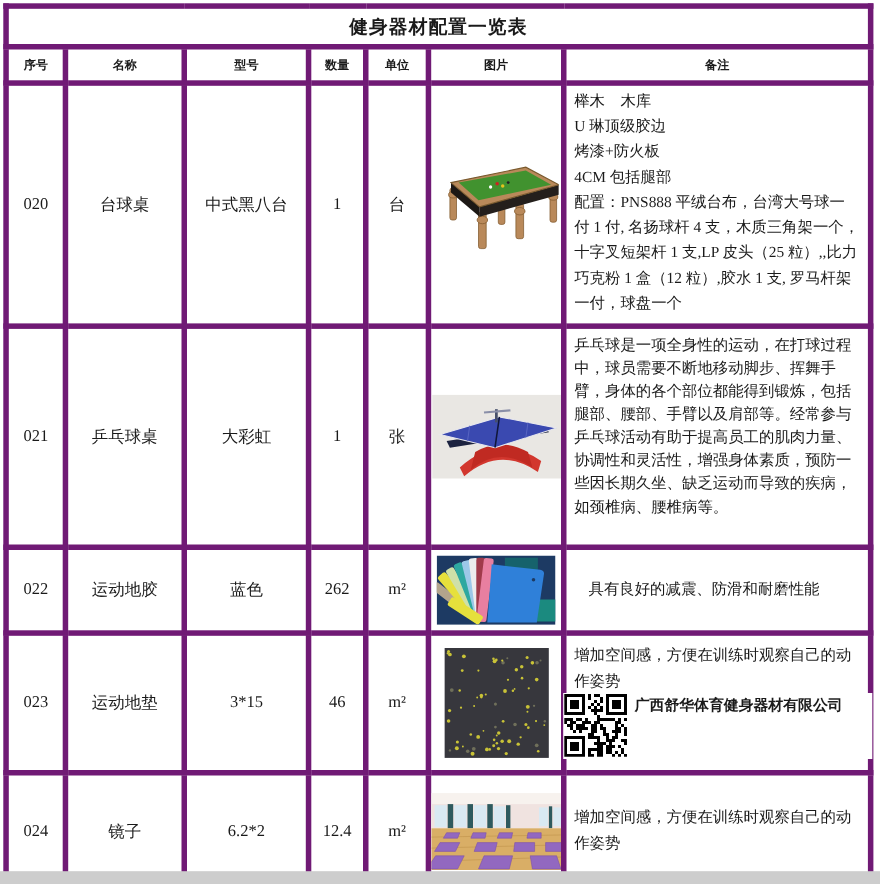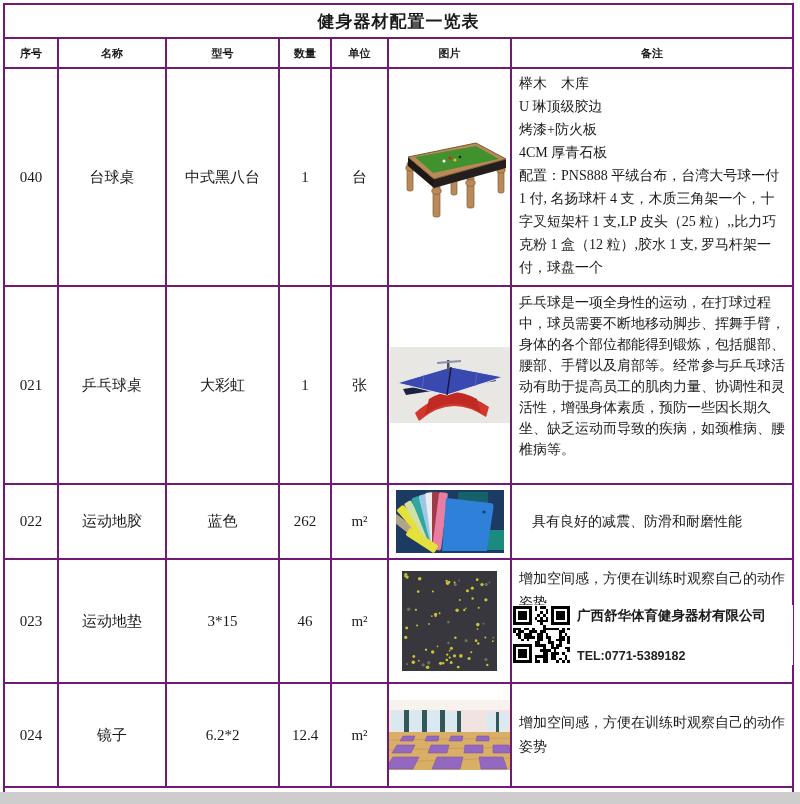--- a/index.html
+++ b/index.html
@@ -1,40 +1,40 @@
 <!DOCTYPE html>
 <html><head>
 <meta charset="utf-8">
 <style>
   html,body{margin:0;padding:0;background:#ffffff;}
   #page{position:relative;width:800px;height:804px;background:#ffffff;overflow:hidden;
         font-family:"Liberation Serif","DejaVu Serif",serif;color:#1a1a1a;}
   table{border-collapse:collapse;table-layout:fixed;position:absolute;left:3px;top:3px;width:791px;
         border:2px solid #1c1c1c;}
-  td{border:2px solid #701a75;text-align:center;vertical-align:middle;font-size:15px;
+  td{border:5px solid #701a75;text-align:center;vertical-align:middle;font-size:15px;
      overflow:hidden;padding:0;}
   tr.title-row td{height:32px;font-size:17px;font-weight:bold;letter-spacing:1px;}
   tr.head-row td{height:28px;font-size:11px;font-weight:bold;}
   tr.r020 td{height:213px;border-radius:14px;}
   tr.r021 td{height:191px;}
   tr.r022 td{height:73px;margin-top:12px;}
   tr.r023 td{height:115px;}
   tr.r024 td{height:75px;}
   tr.note-row td{height:54px;text-align:left;vertical-align:top;}
   td.remark{ text-align:left;vertical-align:top;padding:3px 7px 0 7px;font-size:14px;}
   .r020 td.remark{line-height:23px;}
   .r021 td.remark{line-height:21px;padding-top:5px;}
   .r022 td.remark{vertical-align:middle;padding-top:0;line-height:20px;padding-left:20px;}
   .r023 td.remark{line-height:24px;padding-top:7px;}
   .r024 td.remark{line-height:24px;padding-top:27px;}
   .imgcell{padding:0;}
   .imgcell svg{display:block;margin:0 auto;}
   .note-p{margin:9px 8px 0 8px;font-size:14.5px;line-height:27px;text-indent:66px;}
   .note-p b{font-weight:bold;}
-  #company{position:absolute;left:512px;top:605px;width:280px;background:#ffffff;
+  #company{position:absolute;left:512px;top:630px;width:280px;background:#ffffff;
            display:flex;align-items:flex-start;gap:7px;padding:1px 0 2px 1px;
            font-family:"Liberation Sans","DejaVu Sans",sans-serif;}
   #company .ctext{display:flex;flex-direction:column;justify-content:space-between;height:56px;padding-top:1px;}
   #company .cname{font-size:13.5px;font-weight:bold;white-space:nowrap;}
   #company .ctel,#company .curl{font-size:12.5px;font-weight:bold;color:#222;}
   #bottom-strip{position:absolute;left:0;top:792px;width:800px;height:12px;background:#cdcdcd;}
 </style>
 </head>
 <body>
 
@@ -60,21 +60,21 @@
       <td>序号</td>
       <td>名称</td>
       <td>型号</td>
       <td>数量</td>
       <td>单位</td>
       <td>图片</td>
       <td>备注</td>
     </tr>
 
     <tr class="r020">
-      <td>040</td>
+      <td>020</td>
       <td>台球桌</td>
       <td>中式黑八台</td>
       <td>1</td>
       <td>台</td>
       <td class="imgcell">
         <svg width="120" height="85" viewBox="0 0 120 85">
 
           <g fill="#b9895a" stroke="#835c30" stroke-width="0.7">
             <rect x="17" y="27" width="6" height="29" rx="2"></rect>
                 <ellipse cx="20" cy="33" rx="4.2" ry="3"></ellipse>
@@ -96,21 +96,21 @@
           <circle cx="60" cy="23" r="1.6" fill="#c22"></circle>
               <circle cx="65" cy="25" r="1.6" fill="#e6c21e"></circle>
           <circle cx="54" cy="26" r="1.5" fill="#fff"></circle>
               <circle cx="70" cy="22" r="1.3" fill="#222"></circle>
         </svg>
       </td>
       <td class="remark">
         <div>榉木　木库</div>
         <div>U 琳顶级胶边</div>
         <div>烤漆+防火板</div>
-        <div>4CM 厚青石板</div>
+        <div>4CM 包括腿部</div>
         <div>配置：PNS888 平绒台布，台湾大号球一付 1 付, 名扬球杆 4 支，木质三角架一个，十字叉短架杆 1 支,LP 皮头（25 粒）,,比力巧克粉 1 盒（12 粒）,胶水 1 支, 罗马杆架一付，球盘一个</div>
       </td>
     </tr>
 
     <tr class="r021">
       <td>021</td>
       <td>乒乓球桌</td>
       <td>大彩虹</td>
       <td>1</td>
       <td>张</td>
@@ -469,18 +469,17 @@
         <rect x="2" y="2" width="3" height="3" fill="#000"></rect>
         <rect x="14" y="0" width="7" height="7" fill="#000"></rect>
         <rect x="15" y="1" width="5" height="5" fill="#fff"></rect>
         <rect x="16" y="2" width="3" height="3" fill="#000"></rect>
         <rect x="0" y="14" width="7" height="7" fill="#000"></rect>
         <rect x="1" y="15" width="5" height="5" fill="#fff"></rect>
         <rect x="2" y="16" width="3" height="3" fill="#000"></rect>
       </svg>
     <div class="ctext">
       <div class="cname">广西舒华体育健身器材有限公司</div>
-      <div class="ctel">TEL:0771-5389182</div>
     </div>
   </div>
 
   <div id="bottom-strip"></div>
 </div>
 
 </body></html>

